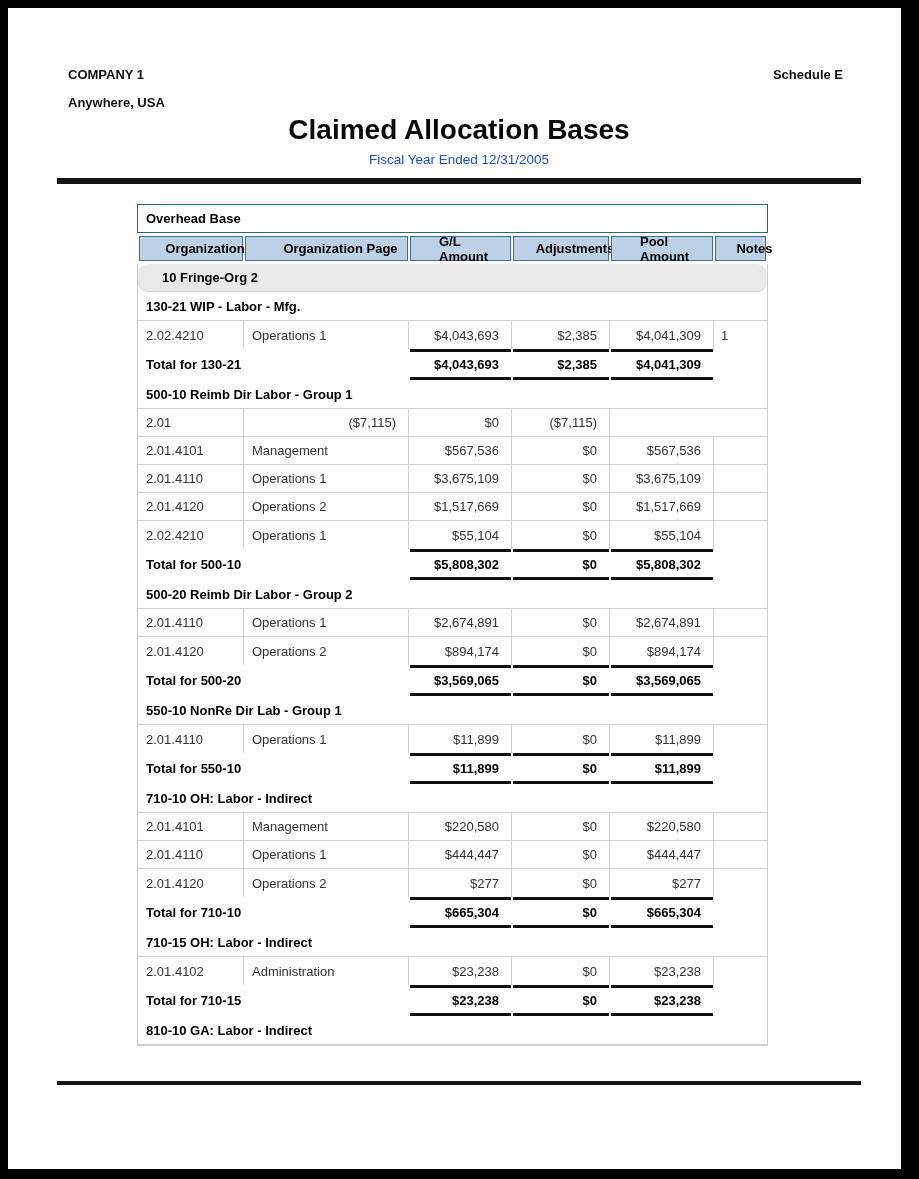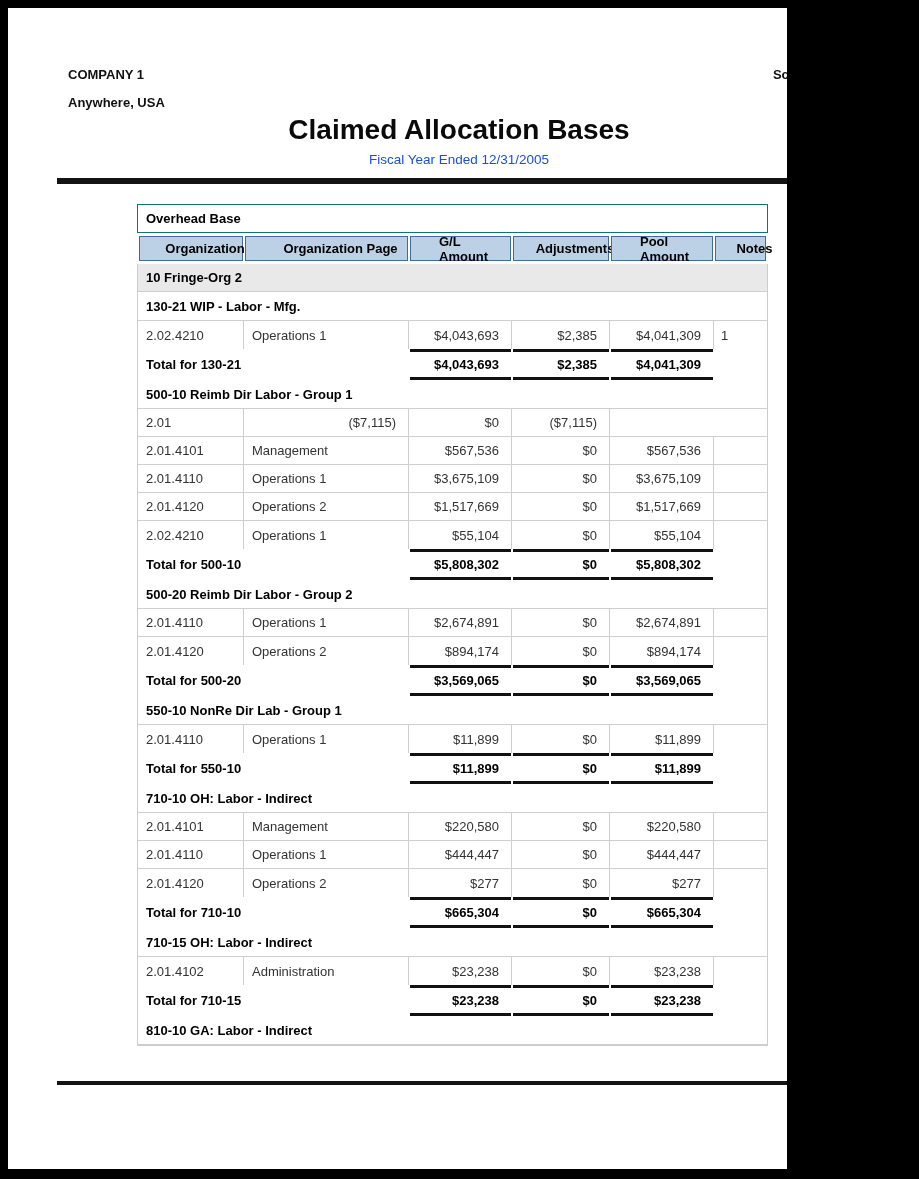--- a/index.html
+++ b/index.html
@@ -1,18 +1,18 @@
 <!DOCTYPE html>
 <html><head>
 <meta charset="utf-8">
 <style>
   * { margin:0; padding:0; box-sizing:border-box; }
   html,body { background:#000; }
   body { font-family:"Liberation Sans","DejaVu Sans",sans-serif; }
-  .frame { position:relative; width:787px; height:1179px; background:#000; overflow:hidden; }
+  .frame { position:relative; width:901px; height:1179px; background:#000; overflow:hidden; }
   .page  { position:absolute; left:8px; top:8px; width:895px; height:1161px; background:#fff; }
 
   
   .hdr-line1 { position:absolute; top:59px; left:49px; right:42px; display:flex;
                justify-content:space-between; padding:0 18px 0 11px;
                font-size:13px; font-weight:bold; color:#111; }
   .hdr-line2 { position:absolute; top:87px; left:60px; font-size:13px; font-weight:bold; color:#111; }
   .title    { position:absolute; top:106px; left:49px; right:42px; text-align:center;
               font-size:28px; font-weight:bold; color:#0a0a0a; }
   .subtitle { position:absolute; top:144px; left:49px; right:42px; text-align:center;
@@ -22,21 +22,21 @@
   
   .report-table { position:absolute; top:196px; left:129px; width:631px; font-size:13px; color:#333; }
   .caption { width:100%; height:29px; border:1px solid #0f766e; background:#fff;
              font-weight:bold; color:#000; display:flex; align-items:center; padding-left:8px; }
   .thead { display:grid; grid-template-columns:106px 165px 103px 98px 104px 53px;
            width:629px; margin:2px 0 0 1px; background:#fff; }
   .th { margin:1px; border:1px solid #44699d; background:#bdd1e6; color:#000;
         font-weight:bold; height:25px; display:flex; align-items:center; justify-content:center;padding-left:28px; }
   .tbody { margin-top:2px; border:1px solid #cccccc; border-top:none; width:631px; }
   .grp { height:28px; background:#e9e9e9; border-bottom:1px solid #cfcfcf;
-         font-weight:bold; color:#000; display:flex; align-items:center; padding-left:8px; }
+         font-weight:bold; color:#000; display:flex; align-items:center; padding-left:24px;border-radius:10px; }
   .sec { height:29px; background:#fff; border-bottom:1px solid #cfcfcf;
          font-weight:bold; color:#000; display:flex; align-items:center; padding-left:8px; }
   .row, .trow { display:grid; grid-template-columns:106px 165px 103px 98px 104px 53px; }
   .row { height:28px; border-bottom:1px solid #cfcfcf; }
   .row.pre-total { border-bottom:none; }
   .td { display:flex; align-items:center; border-right:1px solid #cfcfcf; overflow:hidden; }
   .td:last-child { border-right:none; }
   .td.c-org  { padding-left:8px; }
   .td.c-name { padding-left:8px; }
   .td.num    { justify-content:flex-end; padding-right:12px; }

